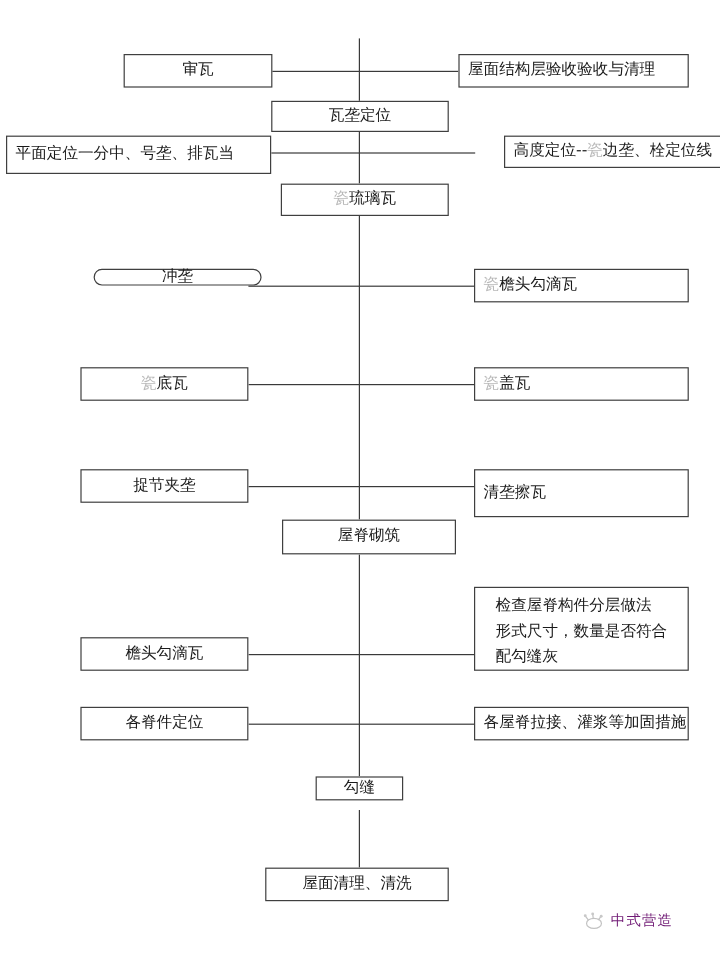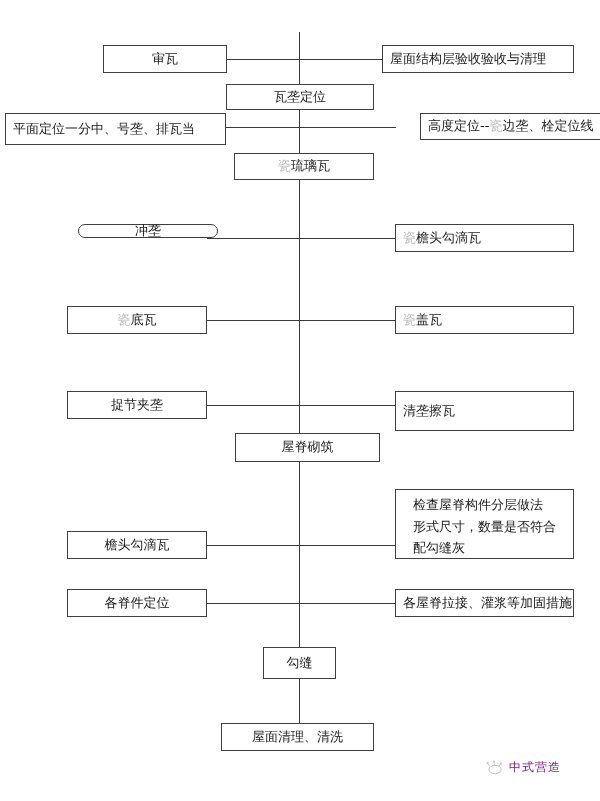--- a/index.html
+++ b/index.html
@@ -178,21 +178,21 @@
   </div>
 
   <div class="node center-text" style="left:67px; top:589px; width:140px; height:28px;">
     <span>各脊件定位</span>
   </div>
 
   <div class="node left-text" style="left:395px; top:589px; width:179px; height:28px;">
     <span>各屋脊拉接、灌浆等加固措施</span>
   </div>
 
-  <div class="node center-text" style="left:263px; top:647px; width:73px; height:32px;">
+  <div class="node center-text" style="left:263px; top:647px; width:73px; height:20px;">
     <span>勾缝</span>
   </div>
 
   <div class="node center-text" style="left:221px; top:723px; width:153px; height:28px;">
     <span>屋面清理、清洗</span>
   </div>
 
 
   <div id="watermark">
     <span>

